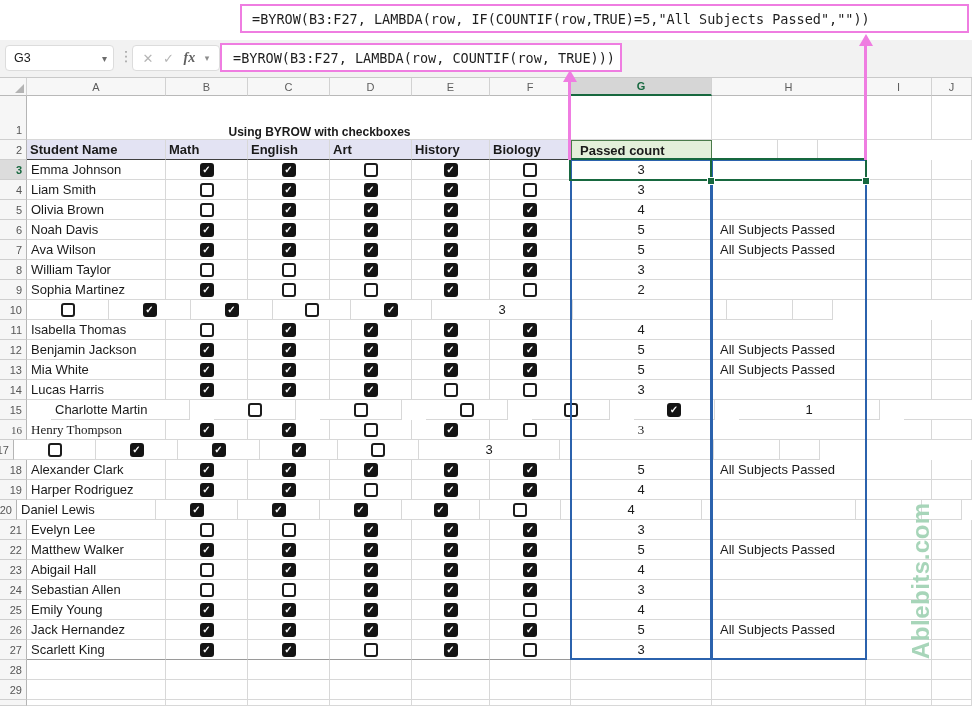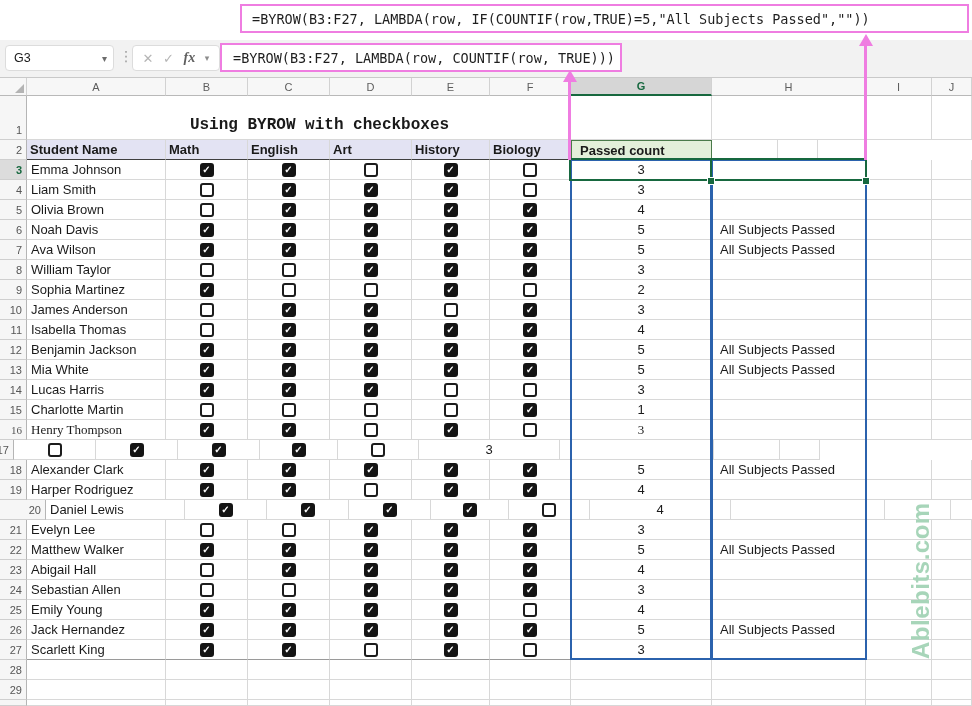--- a/index.html
+++ b/index.html
@@ -39,22 +39,22 @@
   .row{display:flex;}
   .c{box-sizing:border-box;border-right:1px solid #d8d8d8;border-bottom:1px solid #d8d8d8;
      display:flex;align-items:center;font-size:13px;overflow:hidden;white-space:nowrap;}
   .rh{box-sizing:border-box;background:#f6f6f6;border-right:1px solid #b5b5b5;border-bottom:1px solid #cfcfcf;
       display:flex;align-items:center;justify-content:flex-end;padding-right:4px;font-size:11px;color:#565656;}
   .rh.sel{background:#dcdcdc;color:#17683f;font-weight:bold;}
   .name-cell{padding-left:4px;}
   .hdr-lav{background:#e3e3f3;font-weight:bold;border-bottom:1px solid #3f3f3f;padding-left:3px;}
   .hdr-grn{background:#e3efda;font-weight:bold;border:1px solid #4a7a4a;border-right:1px solid #4a7a4a;padding-left:6px;}
   .center{justify-content:center;}
-  .title-cell{justify-content:center;align-items:flex-end;padding-bottom:5px;padding-left:42px;
-              font-weight:bold;font-size:16px;border-right:1px solid #d8d8d8;border-bottom:1px solid #d8d8d8;box-sizing:border-box;font-family:Liberation Mono, monospace;}
+  .title-cell{justify-content:center;align-items:flex-end;padding-left:42px;
+              font-weight:bold;font-size:12px;border-right:1px solid #d8d8d8;border-bottom:1px solid #d8d8d8;box-sizing:border-box;}
   .dark-bottom{border-bottom:1px solid #9a9a9a !important;}
 
   
   .cb{width:14px;height:14px;border:2px solid #1c1c1c;border-radius:3px;background:#fff;display:flex;
       align-items:center;justify-content:center;box-sizing:border-box;}
   .cb.on{background:#141414;border-color:#141414;color:#fff;font-size:10px;font-weight:bold;line-height:1;}
 
   
   .ov{position:absolute;pointer-events:none;}
   #blueG{left:570px;top:159px;width:142px;height:501px;border:2px solid #2b62ad;box-sizing:border-box;z-index:3;}
@@ -296,21 +296,20 @@
         <div class="c center" style="width: 81px; flex: 0 0 auto;">
           <div class="cb"></div>
         </div>
         <div class="c center" style="width: 141px; flex: 0 0 auto;">2</div>
         <div class="c" style="width: 154px; flex: 0 0 auto; padding-left: 8px;"></div>
         <div class="c" style="width: 66px; flex: 0 0 auto;"></div>
         <div class="c" style="width: 40px; flex: 0 0 auto;"></div>
       </div>
       <div class="row" style="height: 20px;">
         <div class="rh" style="width: 27px; flex: 0 0 auto;">10</div>
-        <div class="c name-cell" style="width: 139px; flex: 0 0 auto;">James Anderson</div>
         <div class="c center" style="width: 82px; flex: 0 0 auto;">
           <div class="cb"></div>
         </div>
         <div class="c center" style="width: 82px; flex: 0 0 auto;">
           <div class="cb on">✓</div>
         </div>
         <div class="c center" style="width: 82px; flex: 0 0 auto;">
           <div class="cb on">✓</div>
         </div>
         <div class="c center" style="width: 78px; flex: 0 0 auto;">
@@ -409,21 +408,21 @@
           <div class="cb"></div>
         </div>
         <div class="c center" style="width: 81px; flex: 0 0 auto;">
           <div class="cb"></div>
         </div>
         <div class="c center" style="width: 141px; flex: 0 0 auto;">3</div>
         <div class="c" style="width: 154px; flex: 0 0 auto; padding-left: 8px;"></div>
         <div class="c" style="width: 66px; flex: 0 0 auto;"></div>
         <div class="c" style="width: 40px; flex: 0 0 auto;"></div>
       </div>
-      <div class="row" style="height: 20px;">
+      <div class="row" style="height: 20px; gap: 24px;">
         <div class="rh" style="width: 27px; flex: 0 0 auto;">15</div>
         <div class="c name-cell" style="width: 139px; flex: 0 0 auto;">Charlotte Martin</div>
         <div class="c center" style="width: 82px; flex: 0 0 auto;">
           <div class="cb"></div>
         </div>
         <div class="c center" style="width: 82px; flex: 0 0 auto;">
           <div class="cb"></div>
         </div>
         <div class="c center" style="width: 82px; flex: 0 0 auto;">
           <div class="cb"></div>
@@ -524,21 +523,21 @@
         </div>
         <div class="c center" style="width: 81px; flex: 0 0 auto;">
           <div class="cb on">✓</div>
         </div>
         <div class="c center" style="width: 141px; flex: 0 0 auto;">4</div>
         <div class="c" style="width: 154px; flex: 0 0 auto; padding-left: 8px;"></div>
         <div class="c" style="width: 66px; flex: 0 0 auto;"></div>
         <div class="c" style="width: 40px; flex: 0 0 auto;"></div>
       </div>
       <div class="row" style="height: 20px;">
-        <div class="rh" style="width: 46px; flex: 0 0 auto;">20</div>
+        <div class="rh" style="width: 17px; flex: 0 0 auto;">20</div>
         <div class="c name-cell" style="width: 139px; flex: 0 0 auto;">Daniel Lewis</div>
         <div class="c center" style="width: 82px; flex: 0 0 auto;">
           <div class="cb on">✓</div>
         </div>
         <div class="c center" style="width: 82px; flex: 0 0 auto;">
           <div class="cb on">✓</div>
         </div>
         <div class="c center" style="width: 82px; flex: 0 0 auto;">
           <div class="cb on">✓</div>
         </div>

